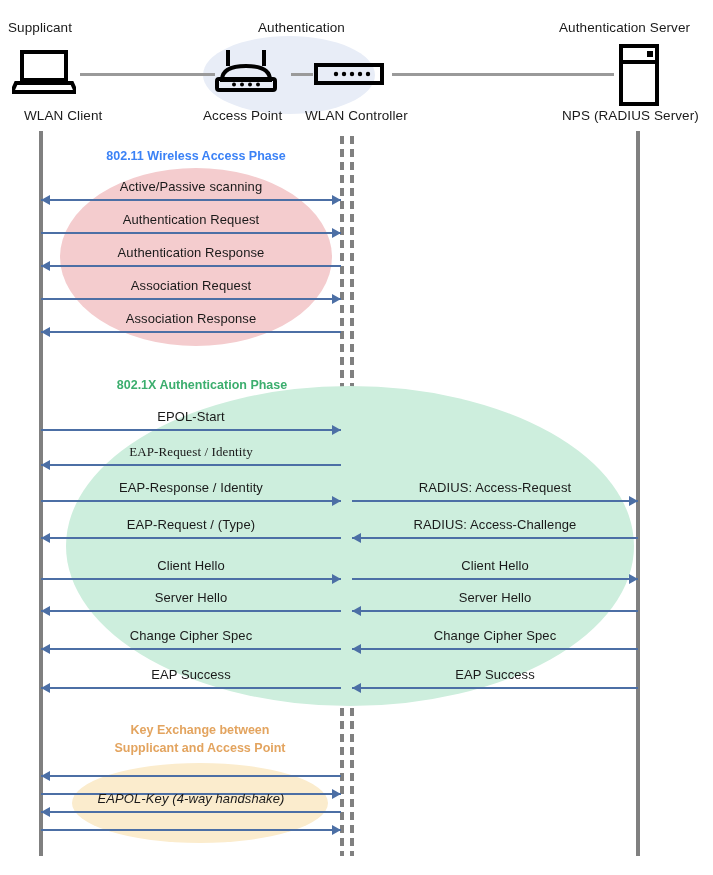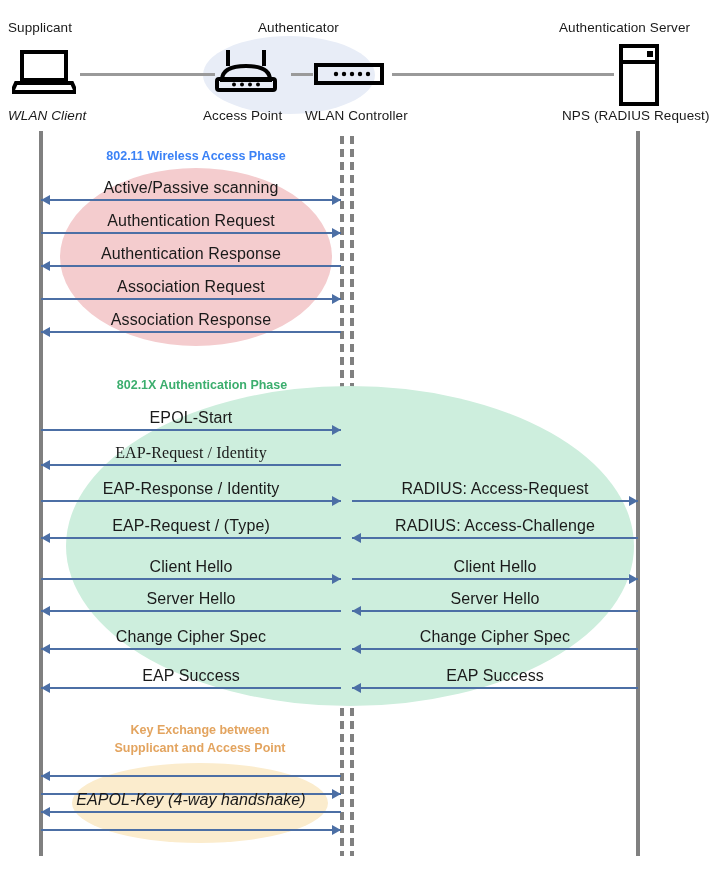--- a/index.html
+++ b/index.html
@@ -82,21 +82,21 @@
     font-size: 12.5px;
     font-weight: bold;
     white-space: nowrap;
     text-align: center;
     line-height: 18px;
   }
 
   
   .msg-label {
     position: absolute;
-    font-size: 16px;
+    font-size: 13px;
     color: #1a1a1a;
     white-space: nowrap;
     text-align: center;
     letter-spacing: 0.1px;
   }
   .arrow-line {
     position: absolute;
     height: 2px;
     background: #4c6fa5;
   }
@@ -111,21 +111,21 @@
   .arrow-head.left  { border-right: 9px solid #4c6fa5; }
 </style>
 </head>
 <body>
 
 <div id="canvas">
 
   <div class="auth-blob"></div>
 
   <div class="actor-title" style="left:8px;  top:20px;">Supplicant</div>
-  <div class="actor-title" style="left:258px;top:20px;">Authenticator</div>
+  <div class="actor-title" style="left:258px;top:20px;">Authentication</div>
   <div class="actor-title" style="left:559px;top:20px;">Authentication Server</div>
 
   <div class="link-line" style="left:80px;  top:73px; width:135px;"></div>
   <div class="link-line" style="left:291px; top:73px; width:22px;"></div>
   <div class="link-line" style="left:392px; top:73px; width:222px;"></div>
 
   <div class="icon-box" style="left:12px; top:50px;">
     <svg width="64" height="44" viewBox="0 0 64 44">
       <rect x="10" y="2" width="44" height="28" fill="none" stroke="#000" stroke-width="4"></rect>
       <path d="M4 33 L60 33 L64 42 L0 42 Z" fill="none" stroke="#000" stroke-width="4"></path>
@@ -157,24 +157,24 @@
   </div>
 
   <div class="icon-box" style="left:619px; top:44px;">
     <svg width="40" height="62" viewBox="0 0 40 62">
       <rect x="2" y="2" width="36" height="58" fill="none" stroke="#000" stroke-width="4"></rect>
       <line x1="2" y1="18" x2="38" y2="18" stroke="#000" stroke-width="4"></line>
       <rect x="28" y="7" width="6" height="6" fill="#000"></rect>
     </svg>
   </div>
 
-  <div class="actor-sub" style="left:8px;   top:108px;font-style:italic;">WLAN Client</div>
+  <div class="actor-sub" style="left:24px;   top:108px;">WLAN Client</div>
   <div class="actor-sub" style="left:203px; top:108px;">Access Point</div>
   <div class="actor-sub" style="left:305px; top:108px;">WLAN Controller</div>
-  <div class="actor-sub" style="left:562px; top:108px;">NPS (RADIUS Request)</div>
+  <div class="actor-sub" style="left:562px; top:108px;">NPS (RADIUS Server)</div>
 
   <div class="lifeline" style="left:39px;  top:131px; height:725px;"></div>
   <div class="lifeline-dash" style="left:340px; top:131px; height:725px;"></div>
   <div class="lifeline-dash" style="left:350px; top:131px; height:725px;"></div>
   <div class="lifeline" style="left:636px; top:131px; height:725px;"></div>
 
   <div class="phase-ellipse ellipse-wireless" style="left:60px;  top:168px; width:272px; height:178px;"></div>
   <div class="phase-ellipse ellipse-dot1x" style="left:66px;  top:386px; width:568px; height:320px;"></div>
   <div class="phase-ellipse ellipse-key" style="left:72px;  top:763px; width:256px; height:80px;"></div>
 

